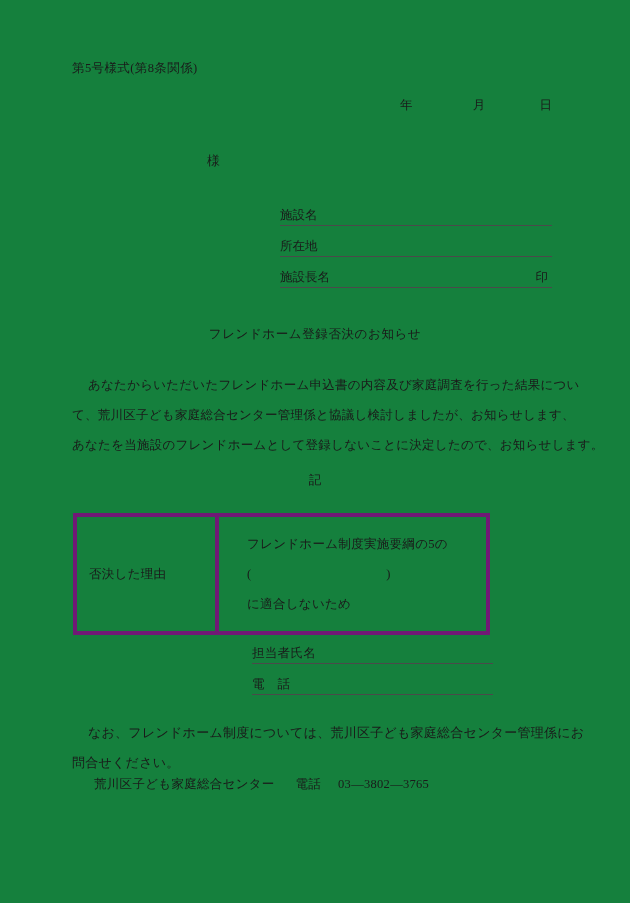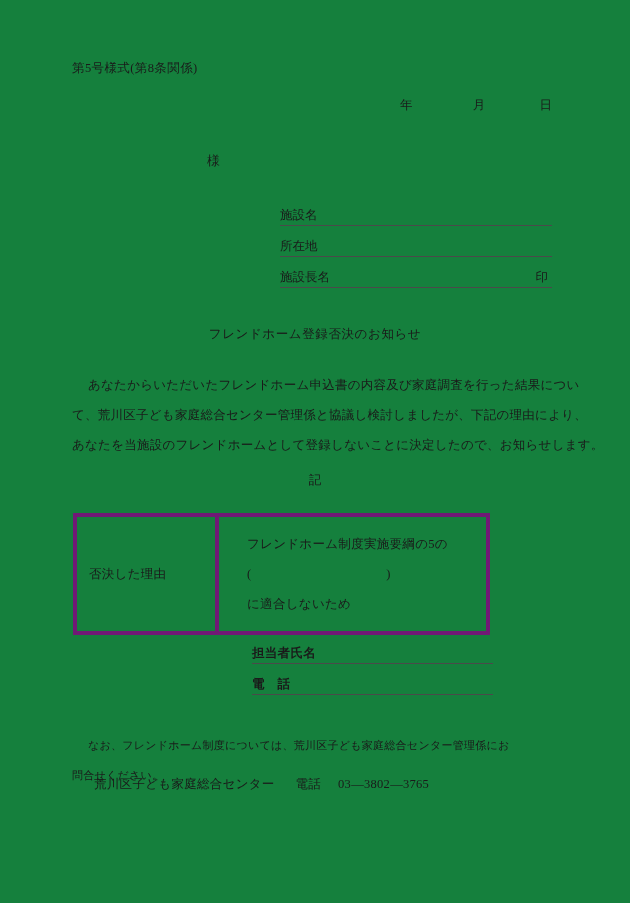--- a/index.html
+++ b/index.html
@@ -150,33 +150,31 @@
     white-space: nowrap;
     letter-spacing: 0.3px;
   }
   .rt-line .paren-gap { display: inline-block; width: 128px; }
 
   
   .contact-block {
     left: 252px;
     top: 645px;
     width: 241px;
-    font-weight: bold;
   }
   .contact-block .fld-label { letter-spacing: 0.3px; }
 
   
   .closing-para {
     left: 72px;
     top: 718px;
     width: 490px;
-    font-size: 11px;
+    font-size: 13px;
     line-height: 30px;
     letter-spacing: 0.25px;
-    margin-top: 12px;
   }
   .closing-para .ln { display: block; white-space: nowrap; }
   .closing-para .ln.indent { text-indent: 16px; }
 
   
   .footer-contact {
     left: 94px;
     top: 776px;
     font-size: 12.5px;
     white-space: nowrap;
@@ -215,21 +213,21 @@
       <span class="fld-label jp">施設長名</span>
       <span class="fld-seal jp">印</span>
       <span class="fld-rule"></span>
     </div>
   </div>
 
   <div class="abs doc-title jp">フレンドホーム登録否決のお知らせ</div>
 
   <div class="abs body-para jp">
     <span class="ln indent">あなたからいただいたフレンドホーム申込書の内容及び家庭調査を行った結果につい</span>
-    <span class="ln">て、荒川区子ども家庭総合センター管理係と協議し検討しましたが、下記の理由により、</span>
+    <span class="ln">て、荒川区子ども家庭総合センター管理係と協議し検討しましたが、お知らせします、</span>
     <span class="ln">あなたを当施設のフレンドホームとして登録しないことに決定したので、お知らせします。</span>
   </div>
 
   <div class="abs ki-marker jp">記</div>
 
   <table class="abs reason-table">
     <tbody>
         <tr>
       <td class="rt-head jp">否決した理由</td>
       <td class="rt-body">

